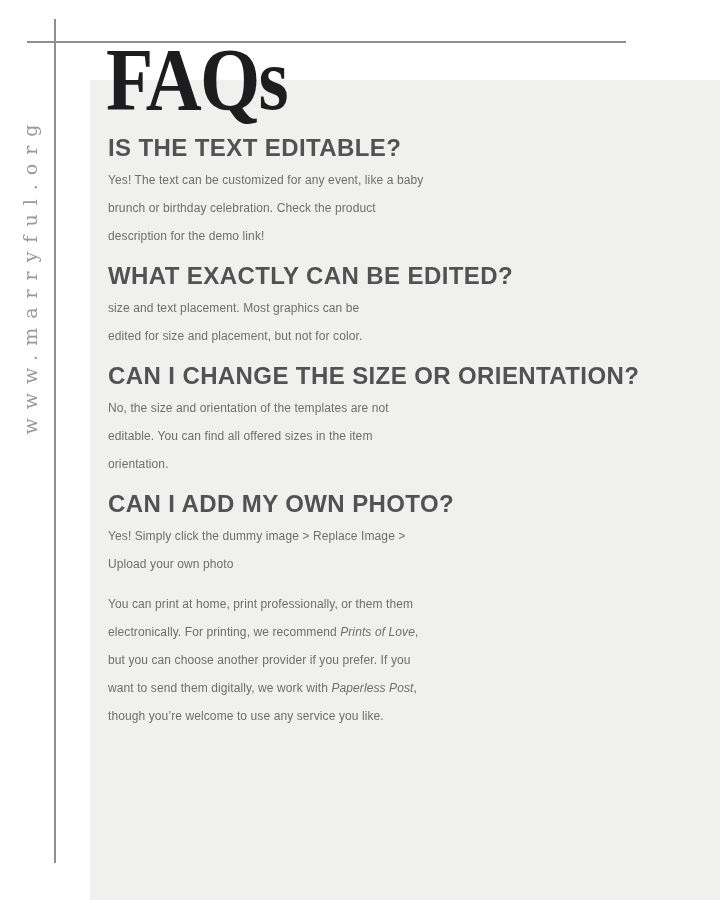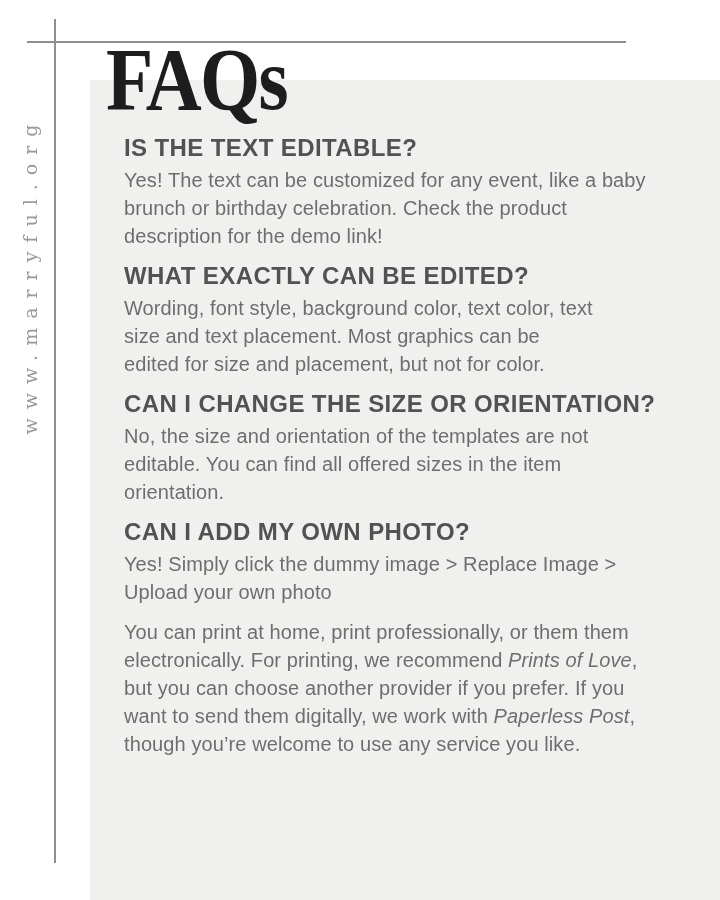--- a/index.html
+++ b/index.html
@@ -50,32 +50,32 @@
     letter-spacing:-2px;
     color:var(--title);
     transform:scaleX(.88);
     transform-origin:left top;
     z-index:2;
   }
   
   .faq-list{
     position:absolute;left:108px;top:134px;width:606px;z-index:1;
   }
-  .faq-section{margin:0 0 12px 16px;}
+  .faq-section{margin:0 0 12px 0;}
   .faq-question{
     margin:0 0 4px 0;
     font-family:"Liberation Sans",sans-serif;
     font-weight:bold;
     font-size:24px;line-height:28px;
     letter-spacing:.4px;
     color:var(--heading);
   }
   .faq-answer{margin:0;}
   .ans-line{
-    font-size:20px;line-height:28px;
+    font-size:12px;line-height:28px;
     letter-spacing:.1px;
     color:var(--body);
     white-space:nowrap;
   }
   .it{font-style:italic;}
 </style>
 </head>
 <body>
 
 <div class="canvas">
@@ -89,21 +89,20 @@
         <h2 class="faq-question">IS THE TEXT EDITABLE?</h2>
         <div class="faq-answer">
           <div class="ans-line"><span>Yes! The text can be customized for any event, like a baby</span></div>
           <div class="ans-line"><span>brunch or birthday celebration. Check the product</span></div>
           <div class="ans-line"><span>description for the demo link!</span></div>
         </div>
       </section>
       <section class="faq-section">
         <h2 class="faq-question">WHAT EXACTLY CAN BE EDITED?</h2>
         <div class="faq-answer">
-          <div class="ans-line"><span>Wording, font style, background color, text color, text</span></div>
           <div class="ans-line"><span>size and text placement. Most graphics can be</span></div>
           <div class="ans-line"><span>edited for size and placement, but not for color.</span></div>
         </div>
       </section>
       <section class="faq-section">
         <h2 class="faq-question">CAN I CHANGE THE SIZE OR ORIENTATION?</h2>
         <div class="faq-answer">
           <div class="ans-line"><span>No, the size and orientation of the templates are not</span></div>
           <div class="ans-line"><span>editable. You can find all offered sizes in the item</span></div>
           <div class="ans-line"><span>orientation.</span></div>

